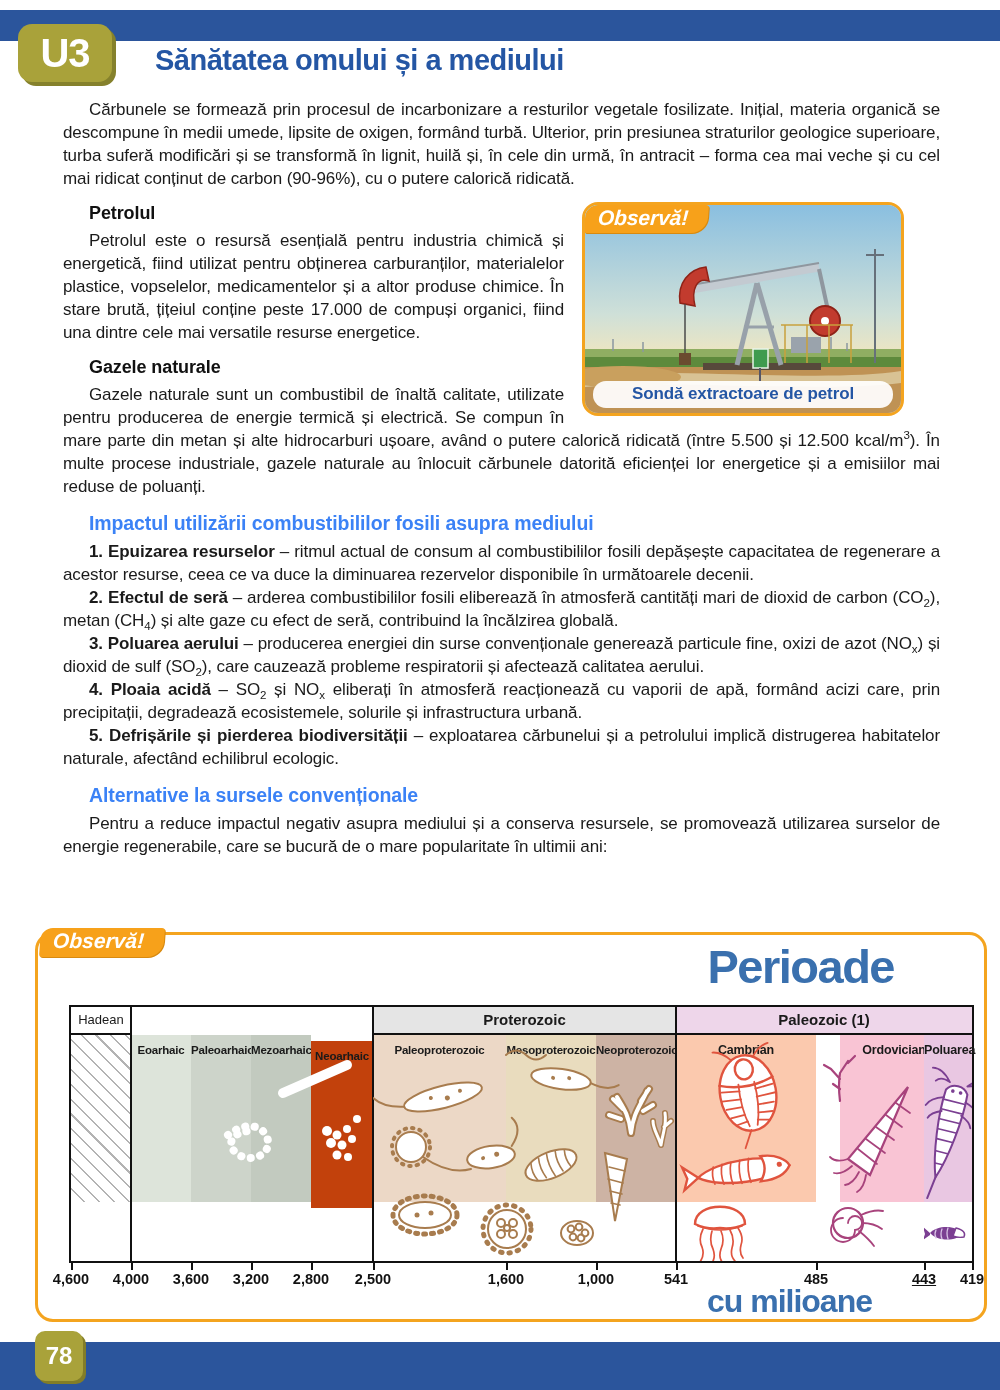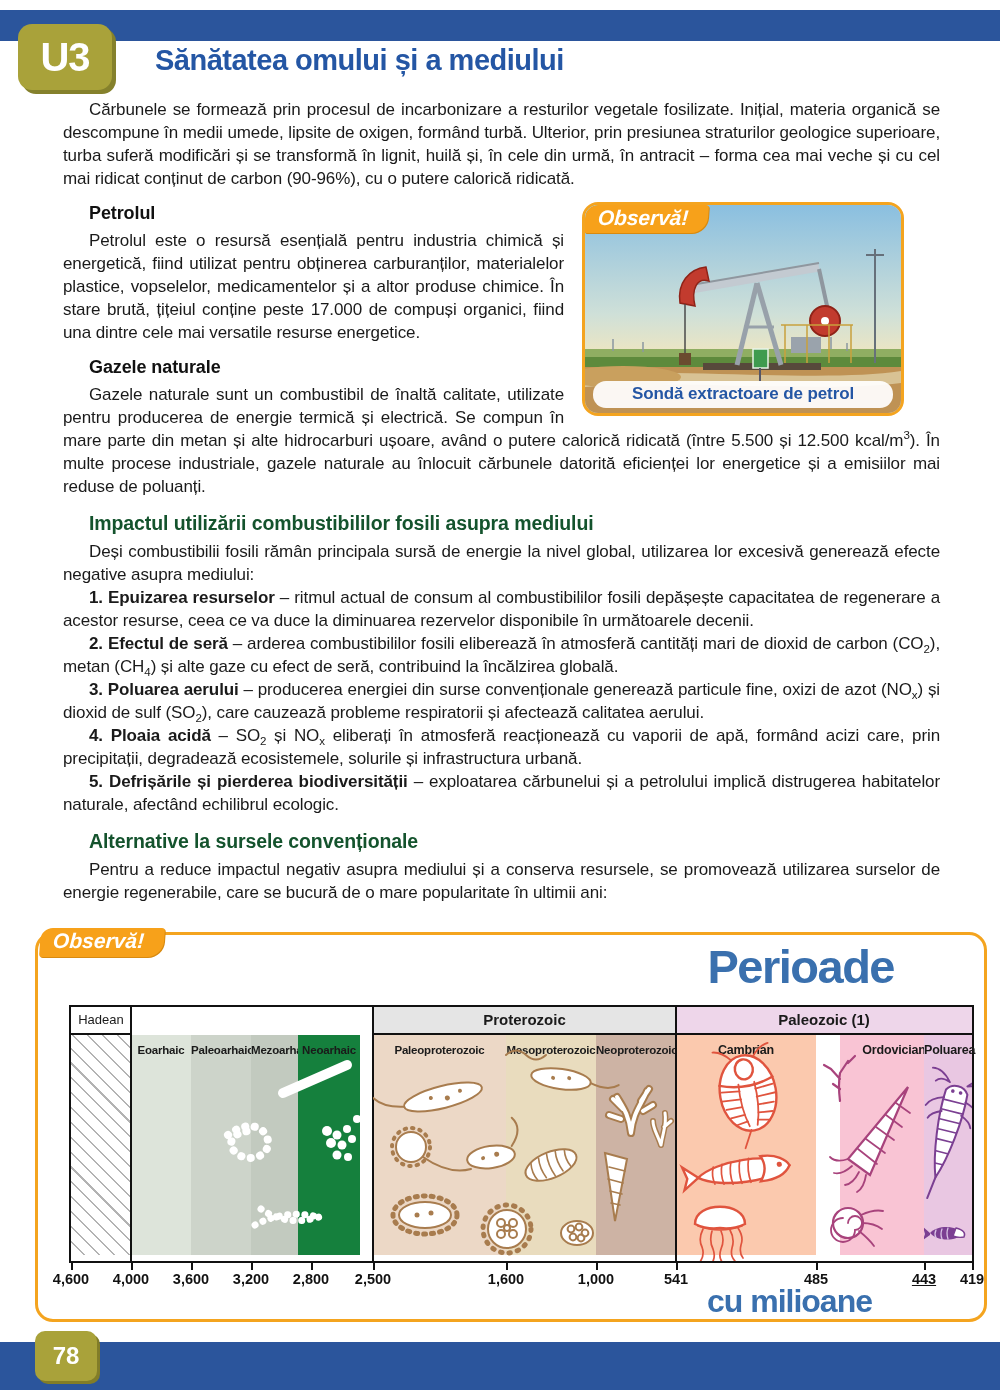--- a/index.html
+++ b/index.html
@@ -1,30 +1,30 @@
 <!DOCTYPE html>
 <html lang="ro"><head>
 <meta charset="utf-8">
 <style>
   html,body{margin:0;padding:0;background:#fff;}
   .page{position:relative;width:1000px;height:1390px;background:#fff;overflow:hidden;
         font-family:"Liberation Sans",sans-serif;color:#1a1a1a;}
   
   .topbar{position:absolute;top:10px;left:0;width:100%;height:31px;background:#2b559c;}
-  .unit-badge{position:absolute;top:24px;left:18px;width:94px;height:66px;background:#a9a23a;
+  .unit-badge{position:absolute;top:24px;left:18px;width:94px;height:58px;background:#a9a23a;
         border-radius:14px;box-shadow:4px 4px 0 #85812c;color:#fff;font-weight:bold;font-size:40px;
         display:flex;align-items:center;justify-content:center;letter-spacing:-1px;}
   .page-title{position:absolute;top:44px;left:155px;margin:0;font-size:29px;font-weight:bold;
         color:#2456a4;letter-spacing:-0.5px;}
   
   .content{position:absolute;top:98px;left:63px;width:877px;font-size:17px;line-height:23px;
         text-align:justify;letter-spacing:-0.1px;}
   .para{margin:0;text-indent:26px;}
   .subhead{margin:12px 0 4px 26px;font-size:18px;font-weight:bold;color:#111;text-indent:0;}
-  .blue-head{margin:14px 0 5px 26px;font-size:19.5px;font-weight:bold;color:#14532d;text-indent:0;}
+  .blue-head{margin:14px 0 5px 26px;font-size:19.5px;font-weight:bold;color:#3b82f6;text-indent:0;}
   sub,sup{font-size:68%;line-height:0;}
   
   .observa-tab{background:#f7a11a;color:#fff;font-weight:bold;font-style:italic;font-size:21px;
         padding:1px 20px 4px 13px;border-radius:12px 3px 16px 3px;display:inline-block;
         transform:skewX(-4deg);box-shadow:1px 1px 0 #d88a10;}
   .photo-box{float:right;width:316px;height:208px;margin:12px 36px 8px 18px;position:relative;
         border:3px solid #f4a41f;border-radius:16px;overflow:hidden;background:#cfe3ee;}
   .photo-box .observa-tab{position:absolute;top:0;left:0;z-index:3;}
   .photo-box .photo{position:absolute;inset:0;}
   .photo-caption{position:absolute;left:8px;right:8px;bottom:5px;height:27px;z-index:2;
@@ -36,33 +36,33 @@
   .chart-title{position:absolute;top:4px;right:90px;font-size:47px;font-weight:bold;color:#3a70ae;
         letter-spacing:-1.5px;}
   .axis-note{position:absolute;top:348px;right:112px;font-size:32px;font-weight:bold;color:#3a70ae;
         letter-spacing:-1px;}
   
   .tl{position:absolute;top:70px;left:31px;width:905px;height:258px;border:2px solid #111;
         box-sizing:border-box;background:#fff;}
   .hcell{position:absolute;top:0;height:28px;box-sizing:border-box;border-bottom:2px solid #111;
         text-align:center;font-weight:bold;font-size:15px;line-height:26px;}
   .hcell.hadean{font-size:13px;font-weight:normal;}
-  .stripe{position:absolute;top:28px;height:220px;}
+  .stripe{position:absolute;top:28px;height:167px;}
   .hatch{background:repeating-linear-gradient(45deg,#ffffff 0 9px,#b3b3b3 9px 10.5px);}
   .plabel{display:block;padding-top:9px;text-align:center;font-weight:bold;font-size:11.5px;
         letter-spacing:-0.2px;white-space:nowrap;}
   .plabel.big{font-size:12.5px;padding-top:8px;}
   .sep{position:absolute;top:0;bottom:0;width:2px;background:#111;}
   .orgsvg{position:absolute;top:28px;height:226px;pointer-events:none;}
   .tick{position:absolute;top:328px;width:2px;height:7px;background:#111;}
   .tick-label{position:absolute;top:336px;transform:translateX(-50%);font-size:14.5px;
         font-weight:bold;color:#111;white-space:nowrap;}
   
   .bottombar{position:absolute;top:1342px;left:0;width:100%;height:48px;background:#2b559c;}
-  .page-badge{position:absolute;top:1331px;left:35px;width:62px;height:50px;background:#a9a23a;
+  .page-badge{position:absolute;top:1331px;left:35px;width:48px;height:50px;background:#a9a23a;
         border-radius:10px;box-shadow:3px 3px 0 #827d28;color:#fff;font-weight:bold;font-size:24px;
         display:flex;align-items:center;justify-content:center;}
 </style>
 </head>
 <body>
 
 <div class="page">
 
   <div class="topbar"></div>
   <div class="unit-badge">U3</div>
@@ -127,21 +127,20 @@
       <div class="photo-caption">Sondă extractoare de petrol</div>
     </aside>
 
     <h3 class="subhead">Petrolul</h3>
     <p class="para">Petrolul este o resursă esențială pentru industria chimică și energetică, fiind utilizat pentru obținerea carburanților, materialelor plastice, vopselelor, medicamentelor și a altor produse chimice. În stare brută, țițeiul conține peste 17.000 de compuși organici, fiind una dintre cele mai versatile resurse energetice.</p>
 
     <h3 class="subhead">Gazele naturale</h3>
     <p class="para">Gazele naturale sunt un combustibil de înaltă calitate, utilizate pentru producerea de energie termică și electrică. Se compun în mare parte din metan și alte hidrocarburi ușoare, având o putere calorică ridicată (între 5.500 și 12.500 kcal/m<sup>3</sup>). În multe procese industriale, gazele naturale au înlocuit cărbunele datorită eficienței lor energetice și a emisiilor mai reduse de poluanți.</p>
 
     <h2 class="blue-head">Impactul utilizării combustibililor fosili asupra mediului</h2>
-    <p class="para">Deși combustibilii fosili rămân principala sursă de energie la nivel global, utilizarea lor excesivă generează efecte negative asupra mediului:</p>
     <p class="para"><b>1. Epuizarea resurselor</b><span> – ritmul actual de consum al combustibililor fosili depășește capacitatea de regenerare a acestor resurse, ceea ce va duce la diminuarea rezervelor disponibile în următoarele decenii.</span></p>
     <p class="para"><b>2. Efectul de seră</b><span> – arderea combustibililor fosili eliberează în atmosferă cantități mari de dioxid de carbon (CO<sub>2</sub>), metan (CH<sub>4</sub>) și alte gaze cu efect de seră, contribuind la încălzirea globală.</span></p>
     <p class="para"><b>3. Poluarea aerului</b><span> – producerea energiei din surse convenționale generează particule fine, oxizi de azot (NO<sub>x</sub>) și dioxid de sulf (SO<sub>2</sub>), care cauzează probleme respiratorii și afectează calitatea aerului.</span></p>
     <p class="para"><b>4. Ploaia acidă</b><span> – SO<sub>2</sub> și NO<sub>x</sub> eliberați în atmosferă reacționează cu vaporii de apă, formând acizi care, prin precipitații, degradează ecosistemele, solurile și infrastructura urbană.</span></p>
     <p class="para"><b>5. Defrișările și pierderea biodiversității</b><span> – exploatarea cărbunelui și a petrolului implică distrugerea habitatelor naturale, afectând echilibrul ecologic.</span></p>
 
     <h2 class="blue-head">Alternative la sursele convenționale</h2>
     <p class="para">Pentru a reduce impactul negativ asupra mediului și a conserva resursele, se promovează utilizarea surselor de energie regenerabile, care se bucură de o mare popularitate în ultimii ani:</p>
   </main>
 
@@ -158,21 +157,21 @@
       <div class="stripe hatch" style="left:0;width:60px;"></div>
       <div class="stripe" style="left: 60px; width: 60px; background-color: rgb(221, 228, 218);">
           <span class="plabel">Eoarhaic</span>
         </div>
       <div class="stripe" style="left: 120px; width: 60px; background-color: rgb(205, 212, 202);">
           <span class="plabel">Paleoarhaic</span>
         </div>
       <div class="stripe" style="left: 180px; width: 60px; background-color: rgb(194, 202, 191);">
           <span class="plabel">Mezoarhaic</span>
         </div>
-      <div class="stripe" style="left: 227px; width: 62px; background-color: #15803d;">
+      <div class="stripe" style="left: 240px; width: 62px; background-color: #c2410c; margin-top: 6px;">
           <span class="plabel">Neoarhaic</span>
         </div>
       <div class="stripe" style="left: 302px; width: 133px; background-color: rgb(236, 216, 198);">
           <span class="plabel">Paleoproterozoic</span>
         </div>
       <div class="stripe" style="left: 435px; width: 90px; background-color: rgb(233, 220, 190);">
           <span class="plabel">Mesoproterozoic</span>
         </div>
       <div class="stripe" style="left: 525px; width: 80px; background-color: rgb(205, 179, 164);">
           <span class="plabel">Neoproterozoic</span>

